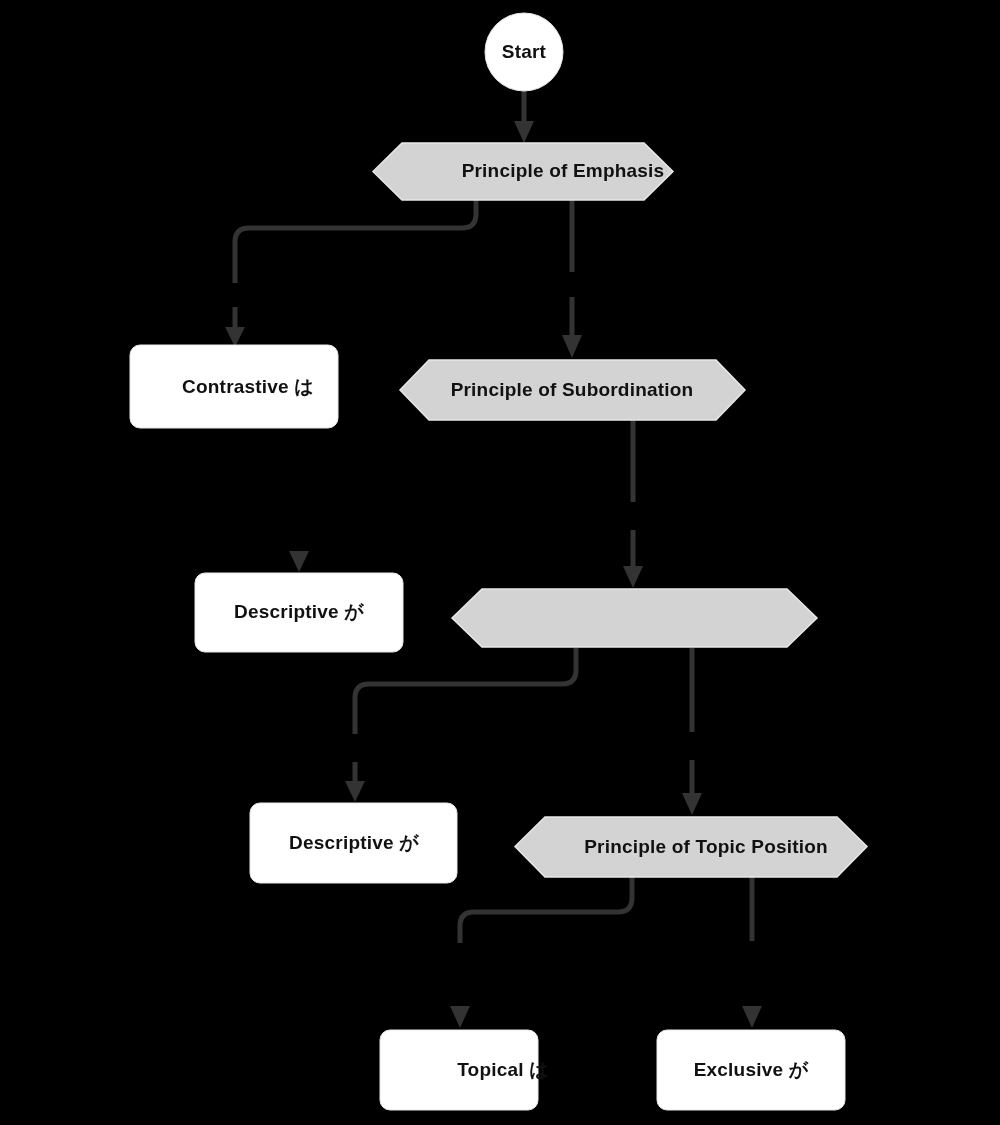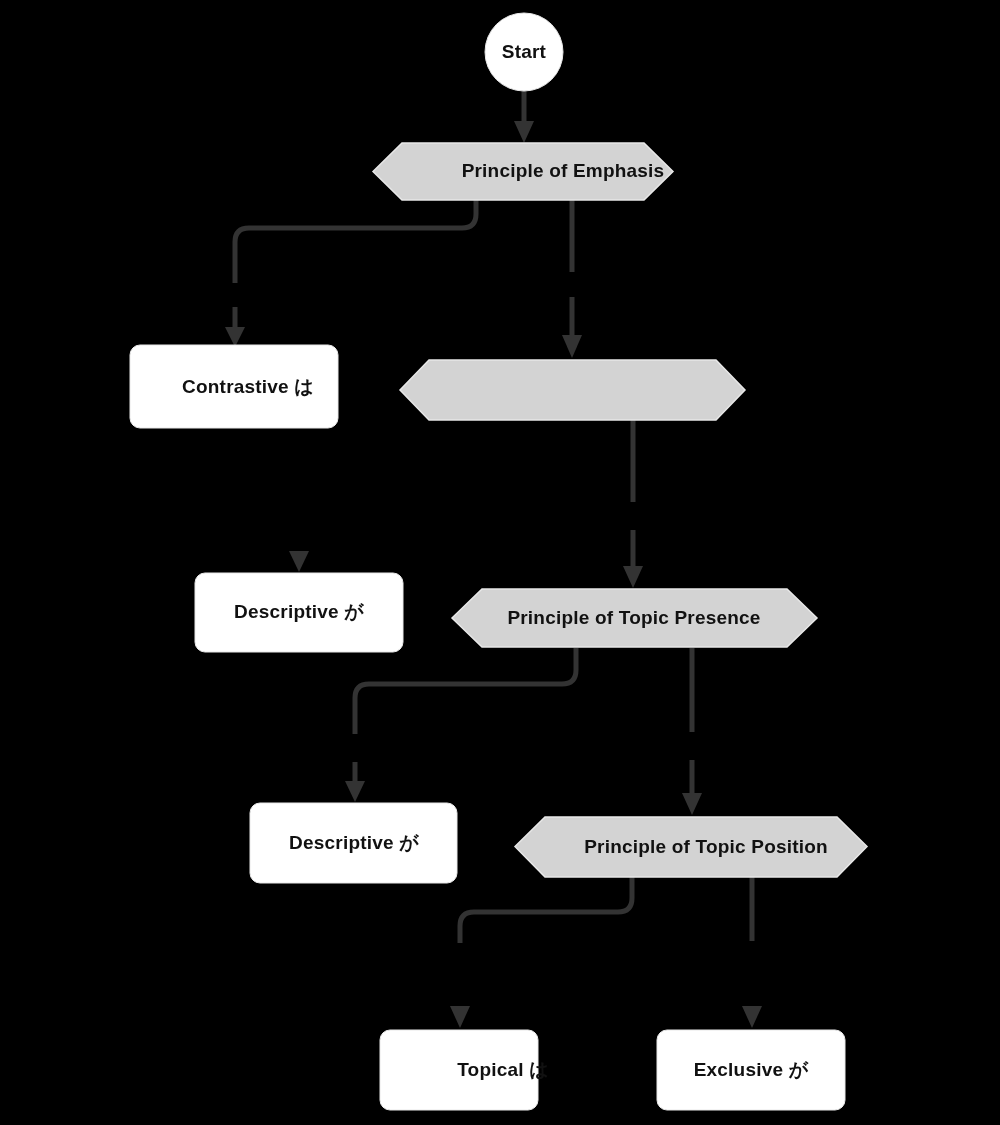--- a/index.html
+++ b/index.html
@@ -90,24 +90,24 @@
       <rect class="term" x="657" y="1030" width="188" height="80" rx="10"></rect>
     </g>
   </svg>
 
   <div class="node-label" style="left:524px; top:52px;">Start</div>
 
   <div class="node-label" style="left:523px; top:171px;margin-left:40px;">Principle of Emphasis</div>
 
   <div class="node-label" style="left:234px; top:387px;margin-left:14px;">Contrastive は</div>
 
+  <div class="node-label" style="left:572px; top:390px;">Principle of Subordination</div>
 
   <div class="node-label" style="left:299px; top:612px;">Descriptive が</div>
 
-  <div class="node-label" style="left:634px; top:618px;">Principle of Topic Presence</div>
 
   <div class="node-label" style="left:354px; top:843px;">Descriptive が</div>
 
   <div class="node-label" style="left:706px; top:847px;">Principle of Topic Position</div>
 
   <div class="node-label" style="left:459px; top:1070px;margin-left:44px;">Topical は</div>
 
   <div class="node-label" style="left:751px; top:1070px;text-align:center;">Exclusive が</div>
 </div>
 

